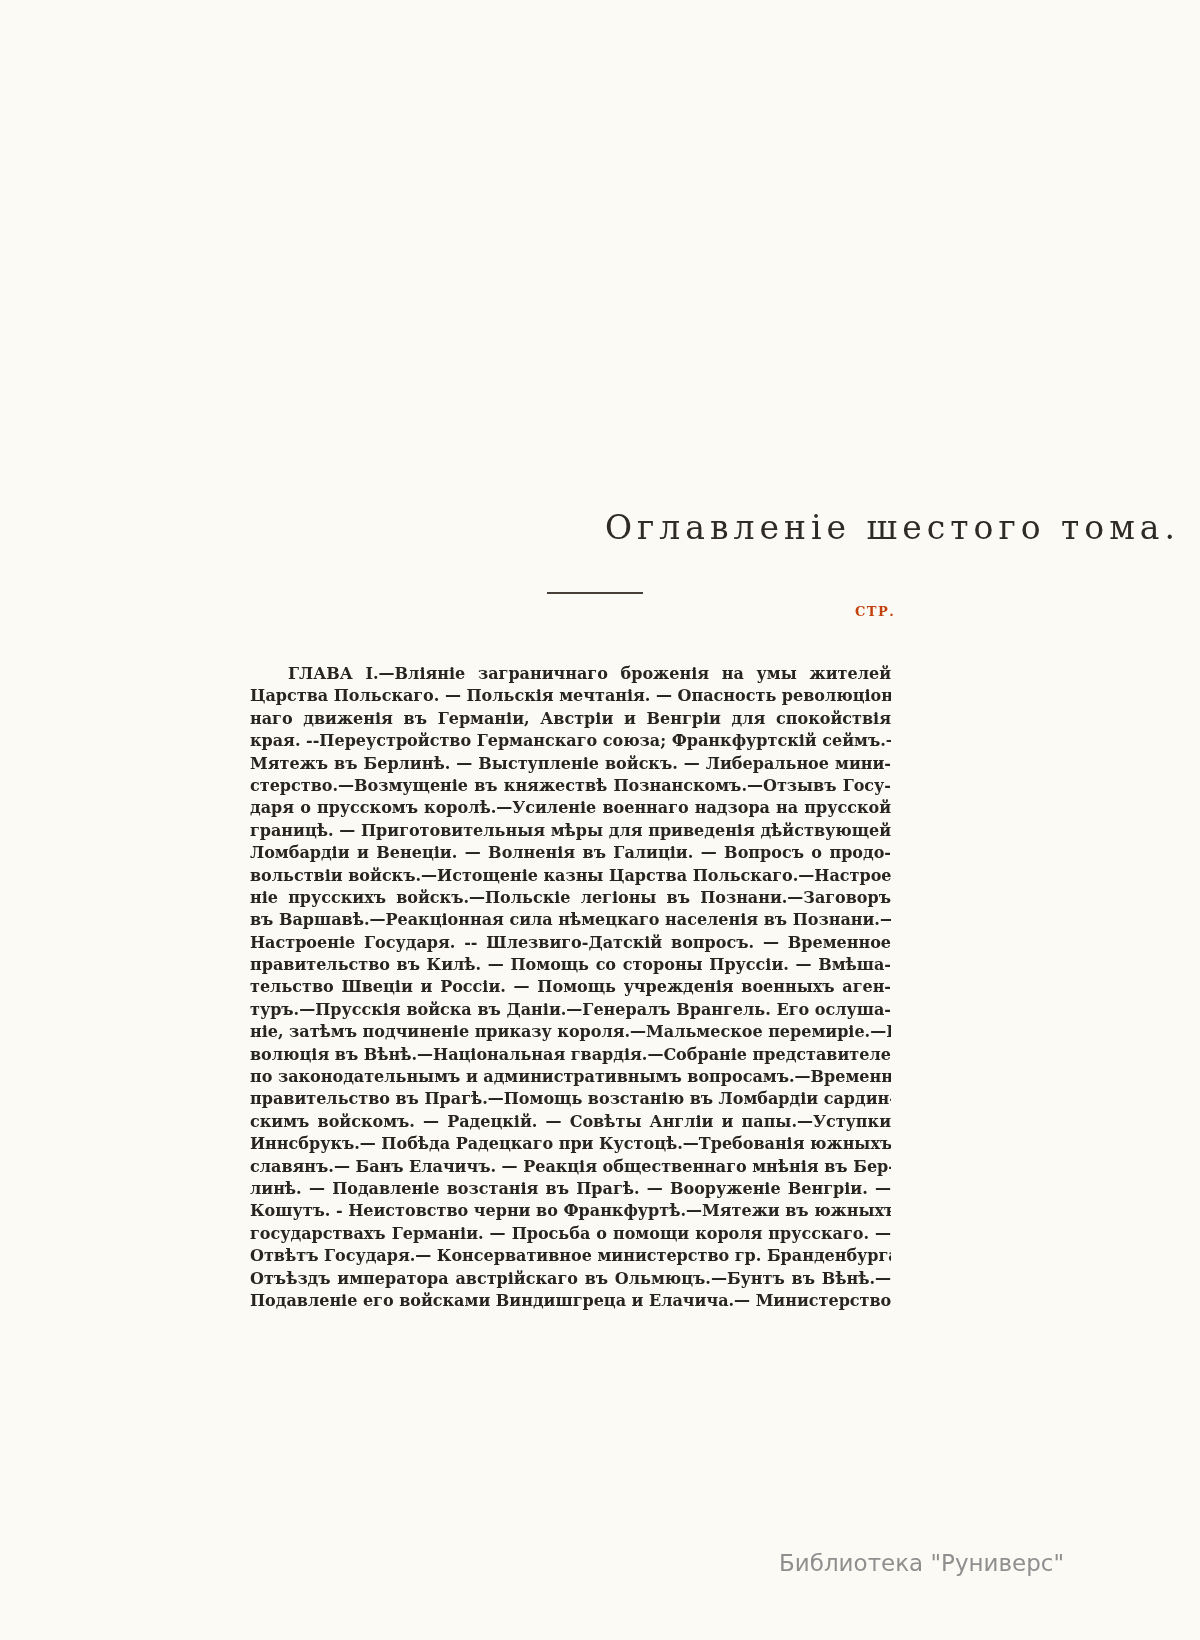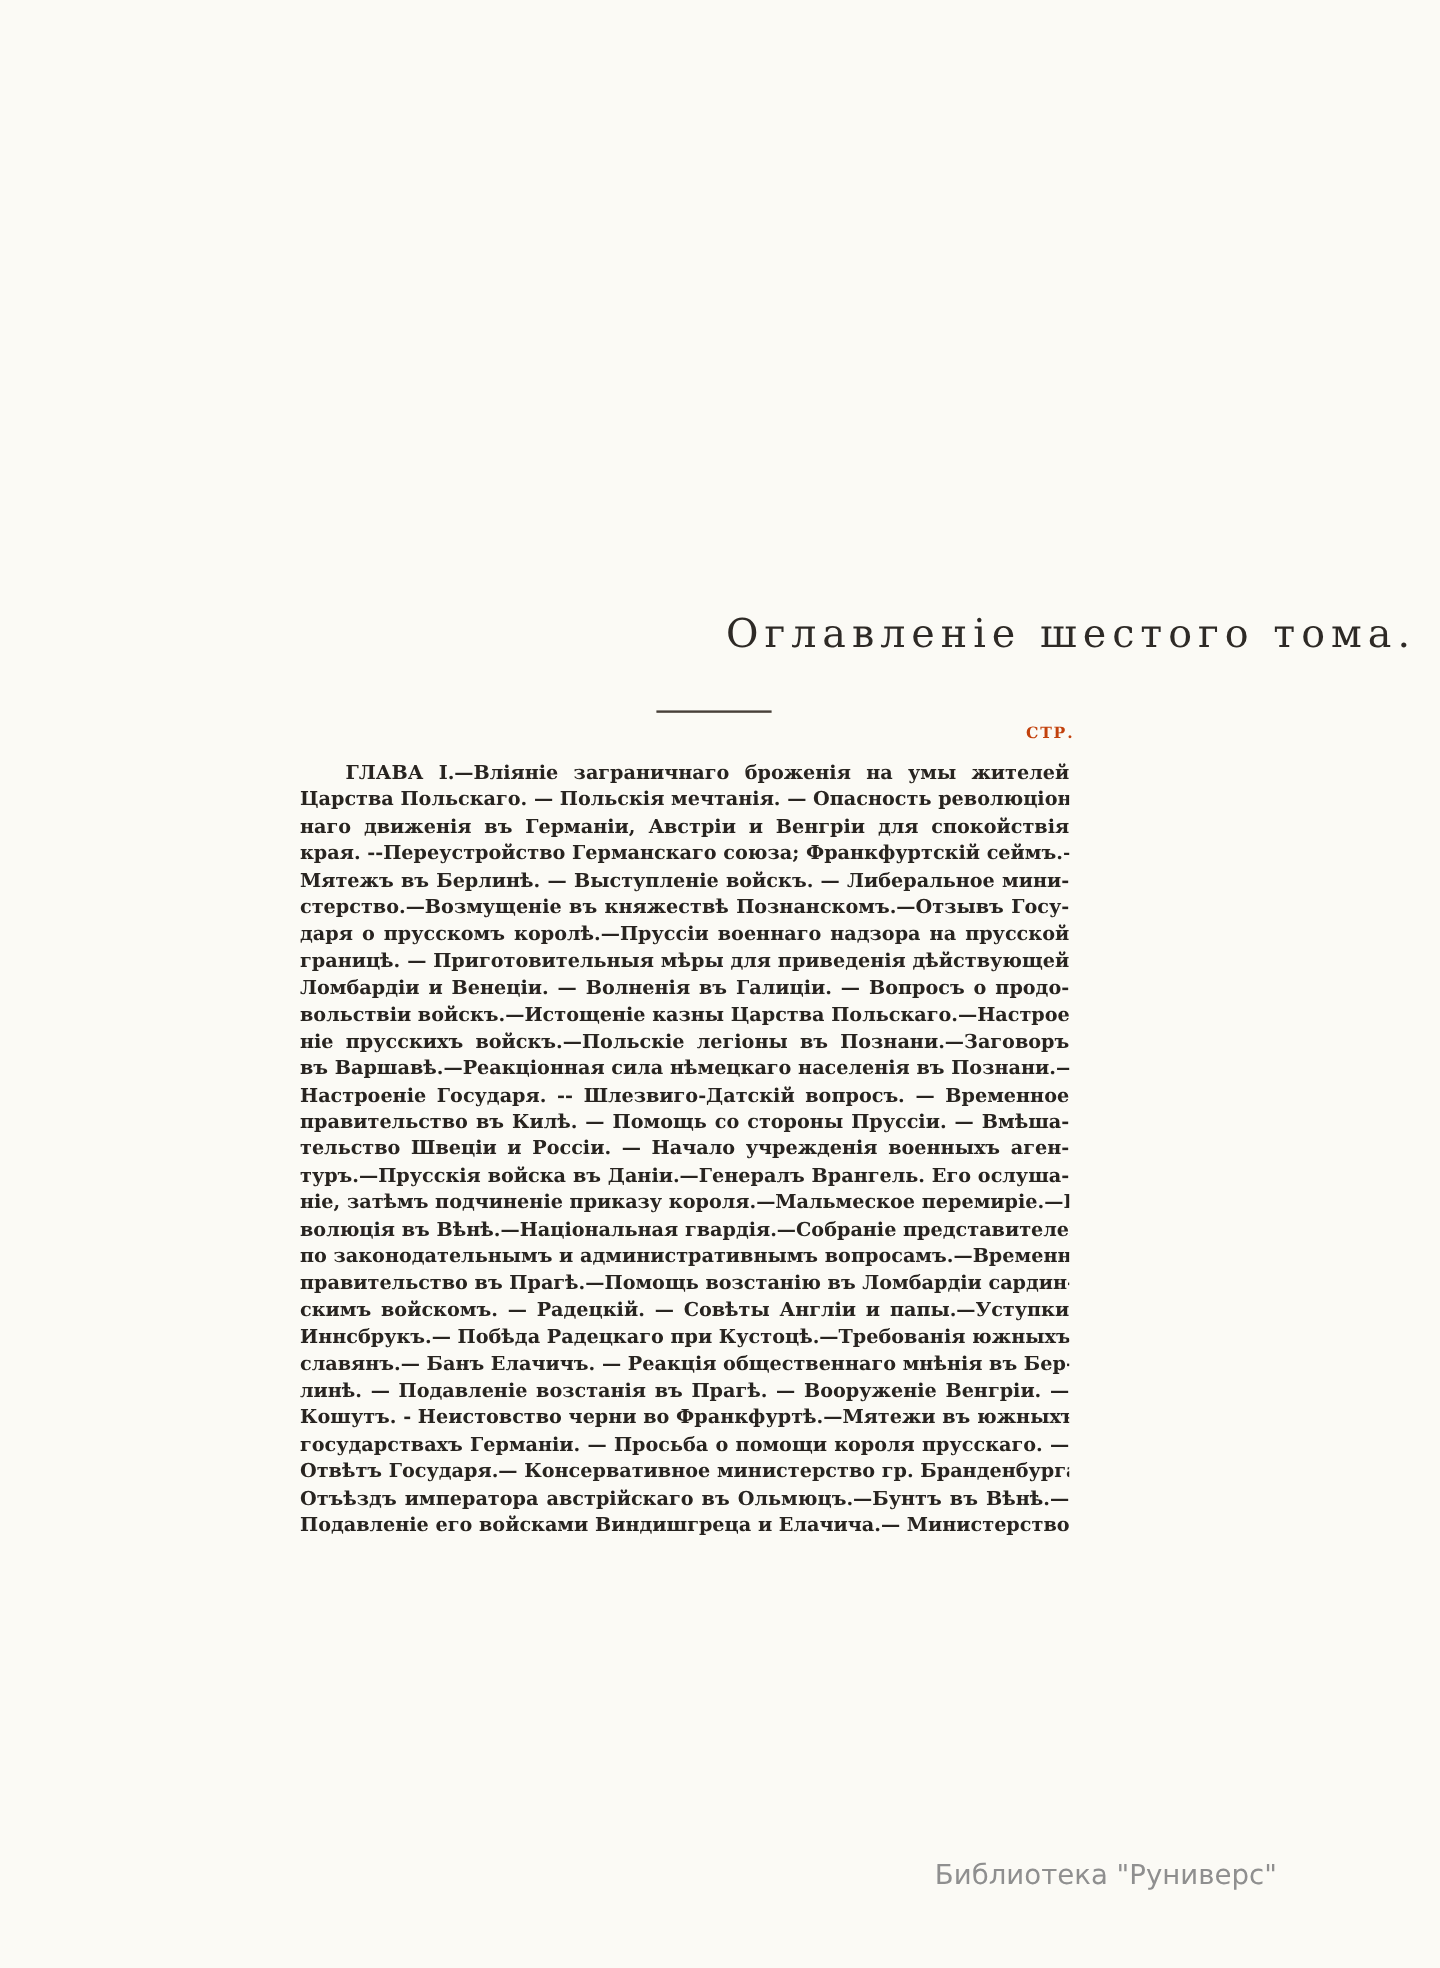--- a/index.html
+++ b/index.html
@@ -54,20 +54,21 @@
   .toc-line {
     line-height: 22.4px;
     height: 22.4px;
     white-space: nowrap;
     text-align: justify;
     text-align-last: justify;
     overflow: hidden;
   }
   .toc-line.first {
     text-indent: 38px;
+    margin-top: 30px;
   }
   .watermark {
     position: absolute;
     top: 1550px;
     left: 779px;
     font-family: "DejaVu Sans", sans-serif;
     font-size: 23px;
     color: #8f8f8f;
   }
 </style>
@@ -82,29 +83,29 @@
 
   <div class="col-header">СТР.</div>
 
   <div class="toc">
       <div class="toc-line first">ГЛАВА I.—Вліяніе заграничнаго броженія на умы жителей</div>
       <div class="toc-line">Царства Польскаго. — Польскія мечтанія. — Опасность революціон-</div>
       <div class="toc-line">наго движенія въ Германіи, Австріи и Венгріи для спокойствія</div>
       <div class="toc-line">края. --Переустройство Германскаго союза; Франкфуртскій сеймъ.—</div>
       <div class="toc-line">Мятежъ въ Берлинѣ. — Выступленіе войскъ. — Либеральное мини-</div>
       <div class="toc-line">стерство.—Возмущеніе въ княжествѣ Познанскомъ.—Отзывъ Госу-</div>
-      <div class="toc-line">даря о прусскомъ королѣ.—Пруссіи военнаго надзора на прусской</div>
+      <div class="toc-line">даря о прусскомъ королѣ.—Усиленіе военнаго надзора на прусской</div>
       <div class="toc-line">границѣ. — Приготовительныя мѣры для приведенія дѣйствующей</div>
       <div class="toc-line">Ломбардіи и Венеціи. — Волненія въ Галиціи. — Вопросъ о продо-</div>
       <div class="toc-line">вольствіи войскъ.—Истощеніе казны Царства Польскаго.—Настрое-</div>
       <div class="toc-line">ніе прусскихъ войскъ.—Польскіе легіоны въ Познани.—Заговоръ</div>
       <div class="toc-line">въ Варшавѣ.—Реакціонная сила нѣмецкаго населенія въ Познани.—</div>
       <div class="toc-line">Настроеніе Государя. -- Шлезвиго-Датскій вопросъ. — Временное</div>
       <div class="toc-line">правительство въ Килѣ. — Помощь со стороны Пруссіи. — Вмѣша-</div>
-      <div class="toc-line">тельство Швеціи и Россіи. — Начало учрежденія военныхъ аген-</div>
+      <div class="toc-line">тельство Швеціи и Россіи. — Помощь учрежденія военныхъ аген-</div>
       <div class="toc-line">туръ.—Прусскія войска въ Даніи.—Генералъ Врангель. Его ослуша-</div>
       <div class="toc-line">ніе, затѣмъ подчиненіе приказу короля.—Мальмеское перемиріе.—Ре-</div>
       <div class="toc-line">волюція въ Вѣнѣ.—Національная гвардія.—Собраніе представителей</div>
       <div class="toc-line">по законодательнымъ и административнымъ вопросамъ.—Временное</div>
       <div class="toc-line">правительство въ Прагѣ.—Помощь возстанію въ Ломбардіи сардин-</div>
       <div class="toc-line">скимъ войскомъ. — Радецкій. — Совѣты Англіи и папы.—Уступки</div>
       <div class="toc-line">Иннсбрукъ.— Побѣда Радецкаго при Кустоцѣ.—Требованія южныхъ</div>
       <div class="toc-line">славянъ.— Банъ Елачичъ. — Реакція общественнаго мнѣнія въ Бер-</div>
       <div class="toc-line">линѣ. — Подавленіе возстанія въ Прагѣ. — Вооруженіе Венгріи. —</div>
       <div class="toc-line">Кошутъ. - Неистовство черни во Франкфуртѣ.—Мятежи въ южныхъ</div>

